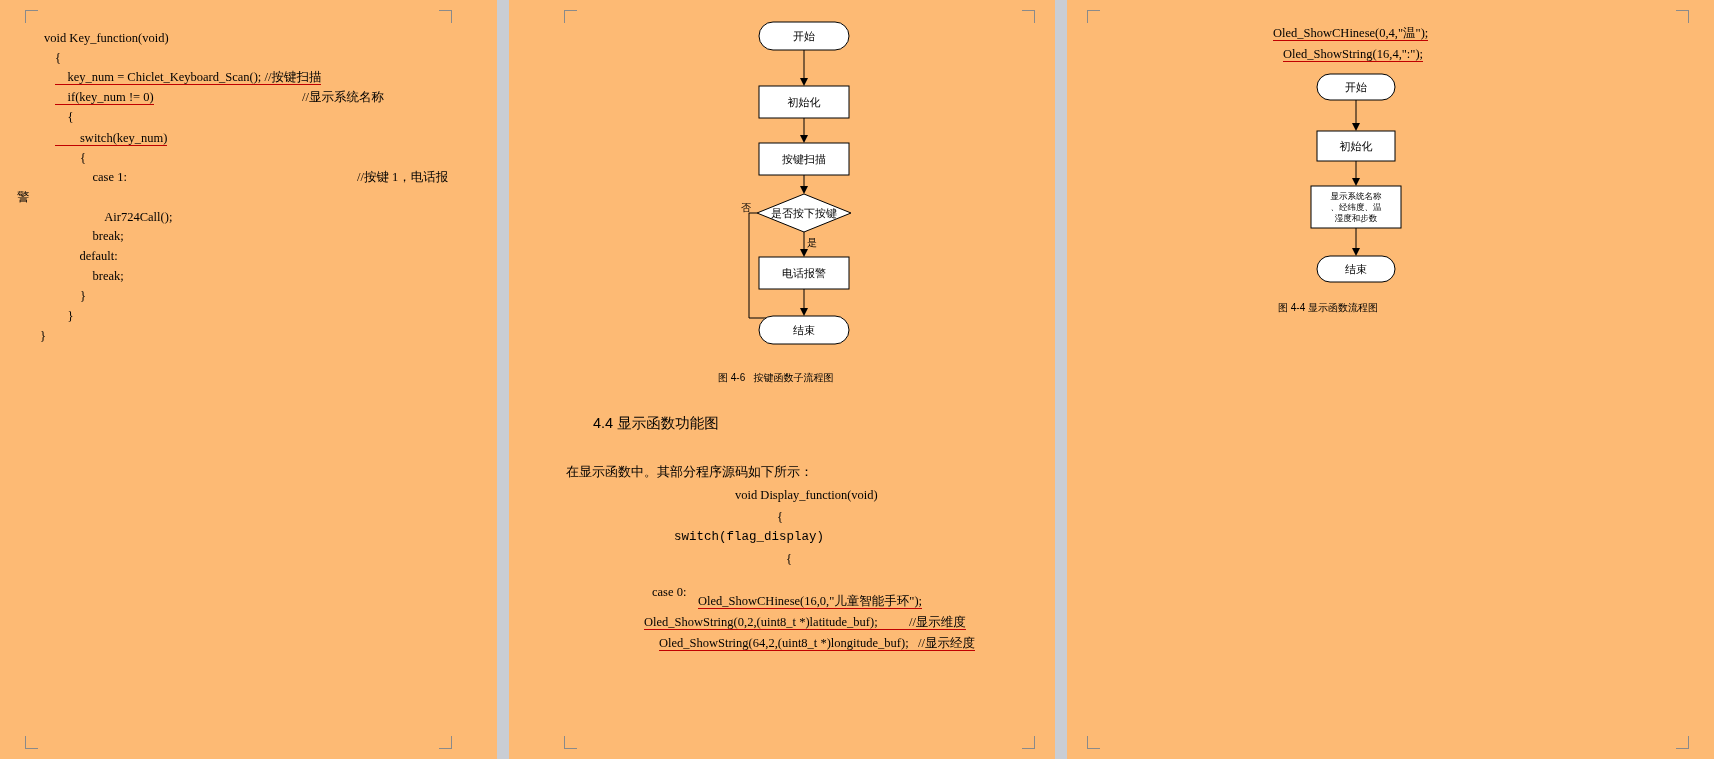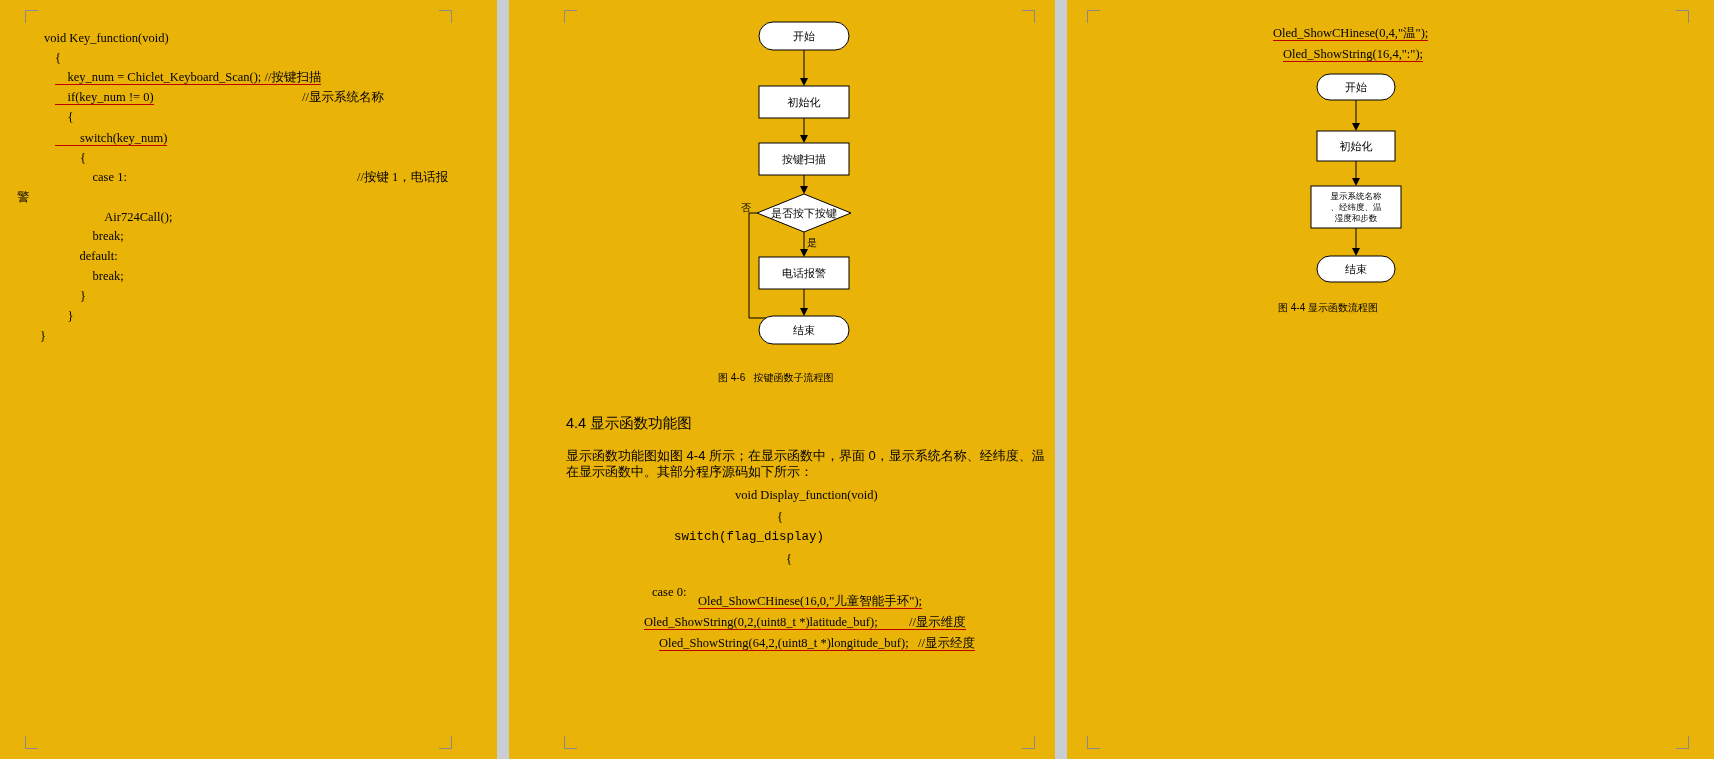--- a/index.html
+++ b/index.html
@@ -17,21 +17,21 @@
   .doc-view {
     position: relative;
     width: 1714px;
     height: 759px;
     background: #ffffff;
   }
   .page {
     position: absolute;
     top: 0;
     height: 759px;
-    background: #eab308;
+    background: #fdba74;
     overflow: hidden;
   }
   .page-1 { left: 0px;    width: 497px; }
   .page-2 { left: 509px;  width: 546px; }
   .page-3 { left: 1067px; width: 647px; }
 
   .gutter {
     position: absolute;
     top: 0;
     height: 759px;
@@ -73,20 +73,21 @@
     position: absolute;
     font-family: "Liberation Sans", sans-serif;
     font-size: 13px;
     line-height: 21px;
   }
   .heading {
     position: absolute;
     font-family: "Liberation Sans", sans-serif;
     font-size: 14.5px;
     line-height: 20px;
+    margin-left: 27px;
   }
   .caption {
     position: absolute;
     font-family: "Liberation Sans", sans-serif;
     font-size: 10px;
     color: #000;
     white-space: pre;
   }
 
   .flow {
@@ -187,21 +188,20 @@
       <line x1="30" y1="300" x2="85" y2="300" stroke="#000" stroke-width="1"></line>
 
       <rect x="40" y="298" width="90" height="28" rx="14" ry="14" fill="#ffffff" stroke="#000" stroke-width="1"></rect>
       <text class="fl-label" x="85" y="316" text-anchor="middle">结束</text>
     </svg>
 
     <div class="caption" style="left:209px; top:371px;">图 4-6   按键函数子流程图</div>
 
     <div class="heading" style="left:57px; top:413px;">4.4 显示函数功能图</div>
 
-    <div class="body-text" style="left:57px; top:445px;">显示函数功能图如图 4-4 所示；在显示函数中，界面 0，显示系统名称、经纬度、温</div>
     <div class="body-text" style="left:57px; top:461px;">在显示函数中。其部分程序源码如下所示：</div>
 
     <div class="code-line" style="left:226px; top:488px;">void Display_function(void)</div>
     <div class="code-line" style="left:268px; top:510px;">{</div>
     <div class="code-line" style="left:165px; top:530px;font-family:Liberation Mono, monospace;">switch(flag_display)</div>
     <div class="code-line" style="left:277px; top:552px;">{</div>
     <div class="code-line" style="left:143px; top:573px;margin-top:12px;">case 0:</div>
     <div class="code-line u-red" style="left:189px; top:594px; display:inline-block;">Oled_ShowCHinese(16,0,"儿童智能手环");</div>
     <div class="code-line u-red" style="left:135px; top:615px; display:inline-block;">Oled_ShowString(0,2,(uint8_t *)latitude_buf);          //显示维度</div>
     <div class="code-line u-red" style="left:150px; top:636px; display:inline-block;">Oled_ShowString(64,2,(uint8_t *)longitude_buf);   //显示经度</div>

